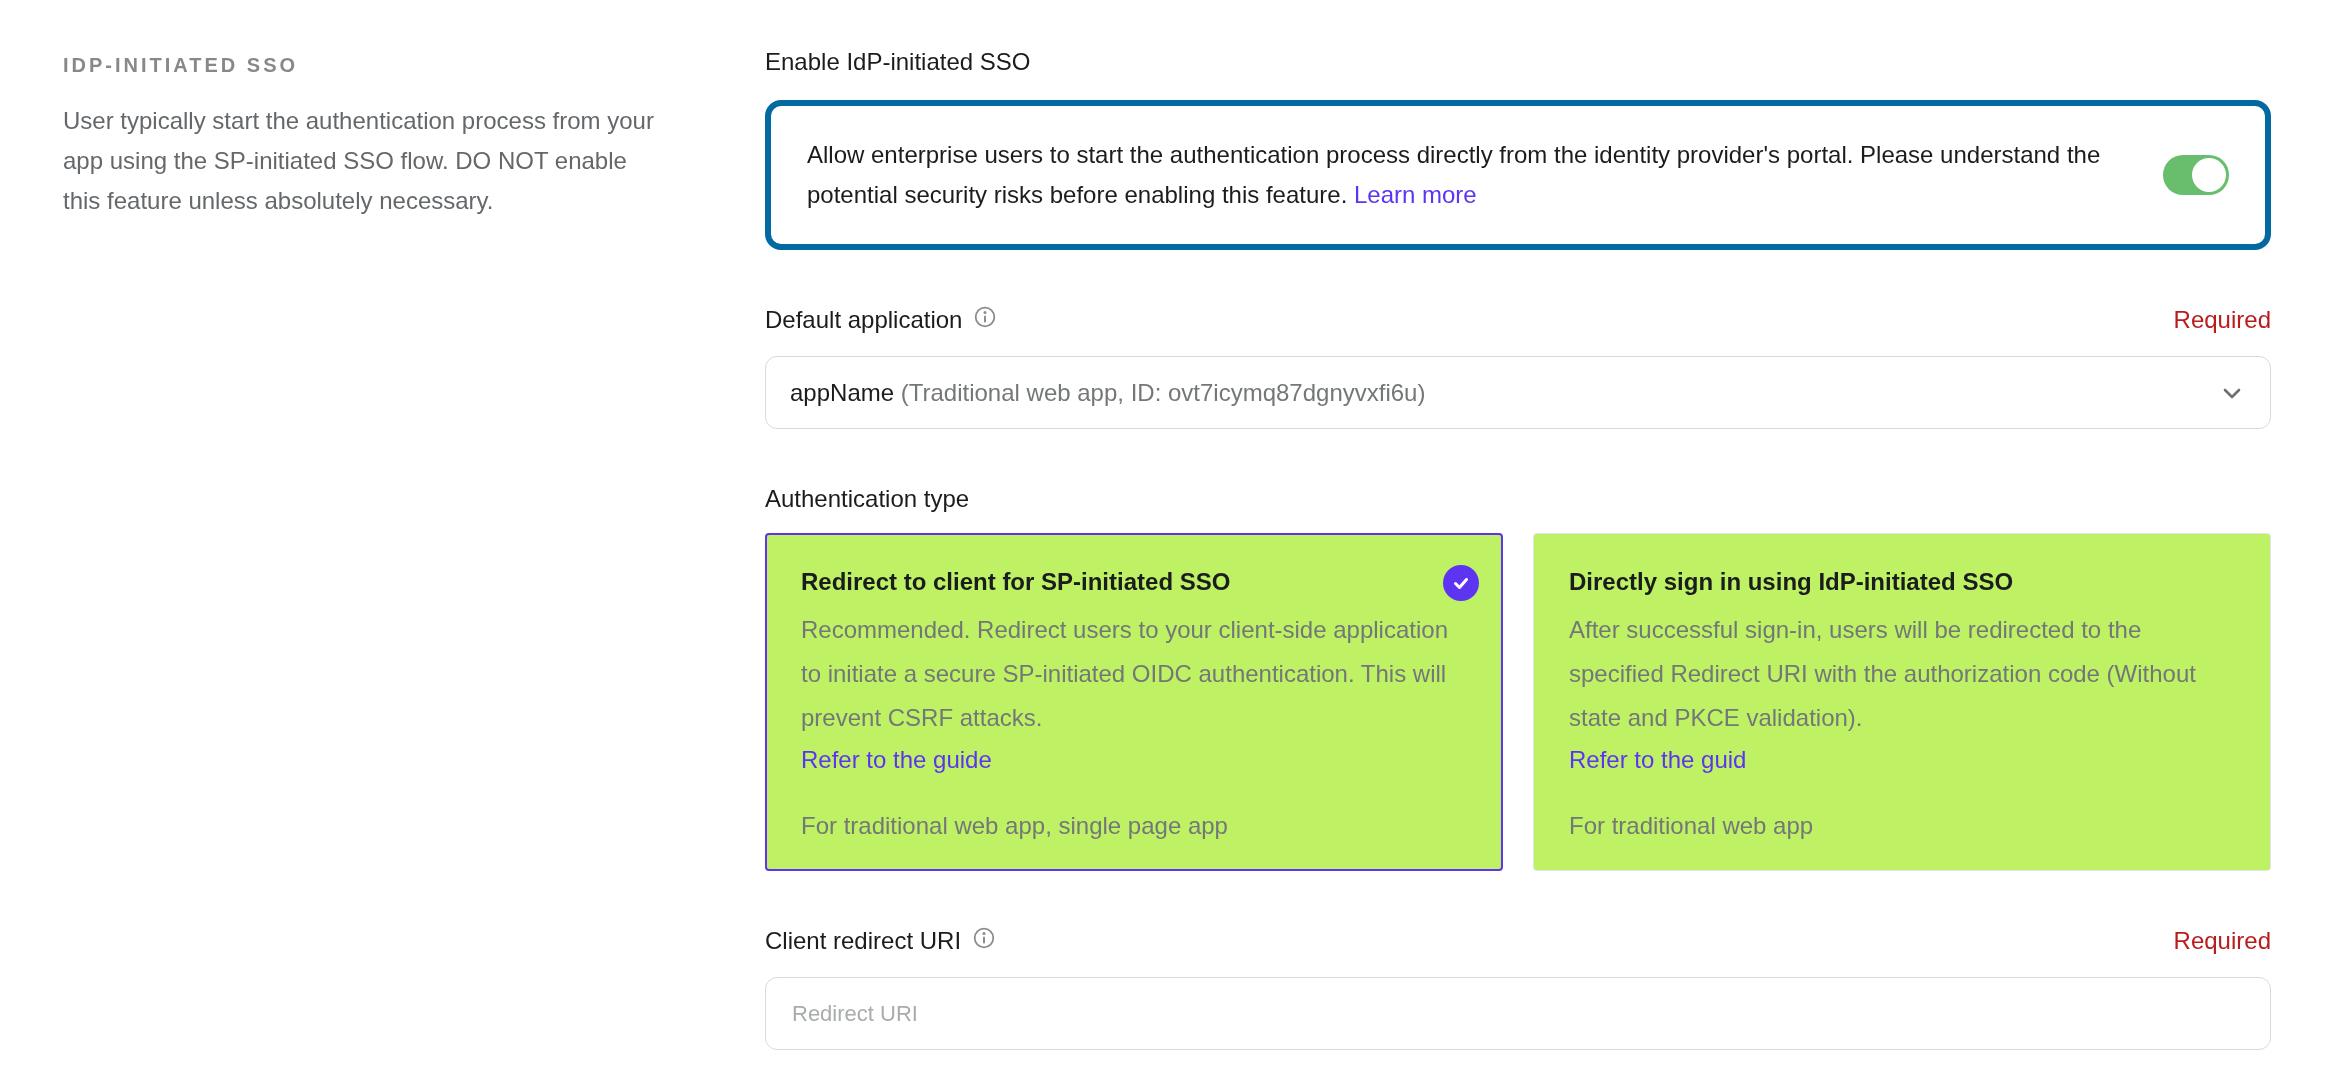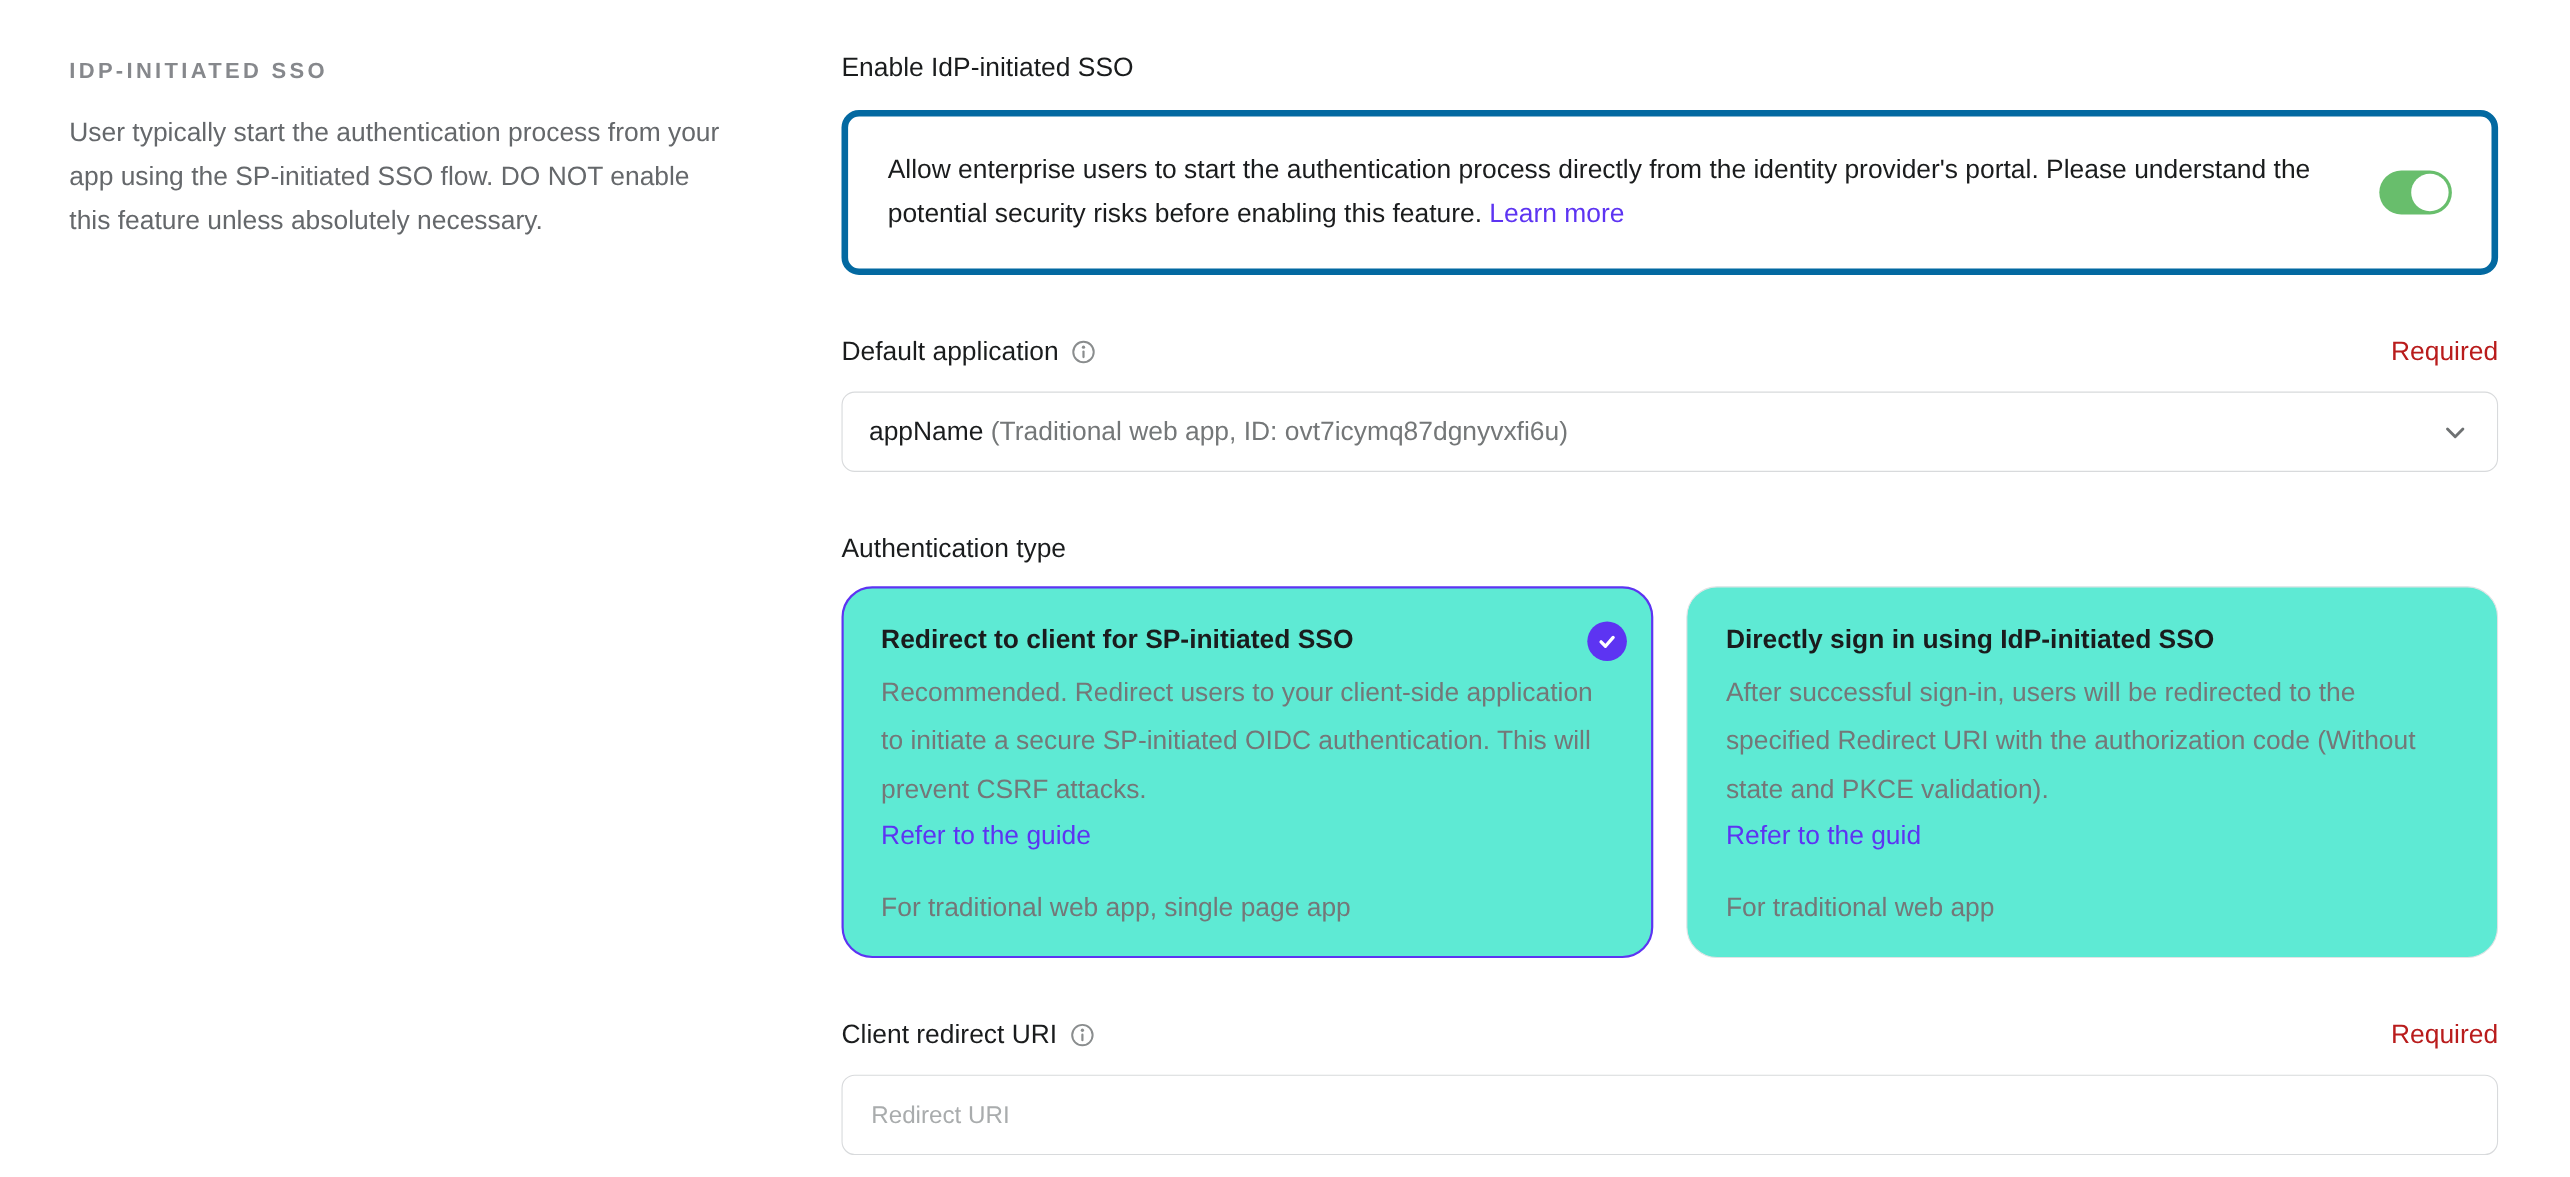--- a/index.html
+++ b/index.html
@@ -37,21 +37,21 @@
 
   
   .main { flex: 1; min-width: 0; padding-top: 6px; }
   .field { margin-bottom: 54px; }
   .label-row {
     display: flex;
     justify-content: space-between;
     align-items: center;
     min-height: 32px;
   }
-  .label-left { display: flex; align-items: center; gap: 12px; }
+  .label-left { display: flex; align-items: flex-start; gap: 12px; }
   .field-label { font-size: 24px; font-weight: 500; color: #1a1c1d; }
   .required-tag { font-size: 24px; font-weight: 400; color: #b91c1c; }
 
   .info-icon { width: 22px; height: 22px; display: inline-block; flex-shrink: 0; }
 
   
   .toggle-card {
     margin-top: 22px;
     border: 6px solid #0369a1;
     border-radius: 16px;
@@ -107,27 +107,27 @@
   
   .cards-row {
     margin-top: 18px;
     display: grid;
     grid-template-columns: 1fr 1fr;
     gap: 30px;
   }
   .option-card {
     position: relative;
     border: 1px solid #e1e3e5;
-    border-radius: 28px;
+    border-radius: 4px;
     padding: 28px 35px 24px;
     height: 338px;
     display: flex;
     flex-direction: column;
     cursor: pointer;
-    background: #5eead4;
+    background: #bef264;
   }
   .option-card.selected {
     border: 2px solid #5d34f2;
     padding: 27px 34px 23px;
   }
   .card-title { font-size: 24px; font-weight: 600; line-height: 40px; color: #1a1c1d; padding-right: 50px; }
   .card-desc { font-size: 24px; line-height: 44px; color: #747778; margin-top: 6px; }
   .card-link { display: inline-block; align-self: flex-start; font-size: 24px; line-height: 40px; color: #5d34f2; text-decoration: none; cursor: pointer; }
   .card-footnote { margin-top: auto; font-size: 24px; line-height: 40px; color: #747778; }
   .check-badge {

